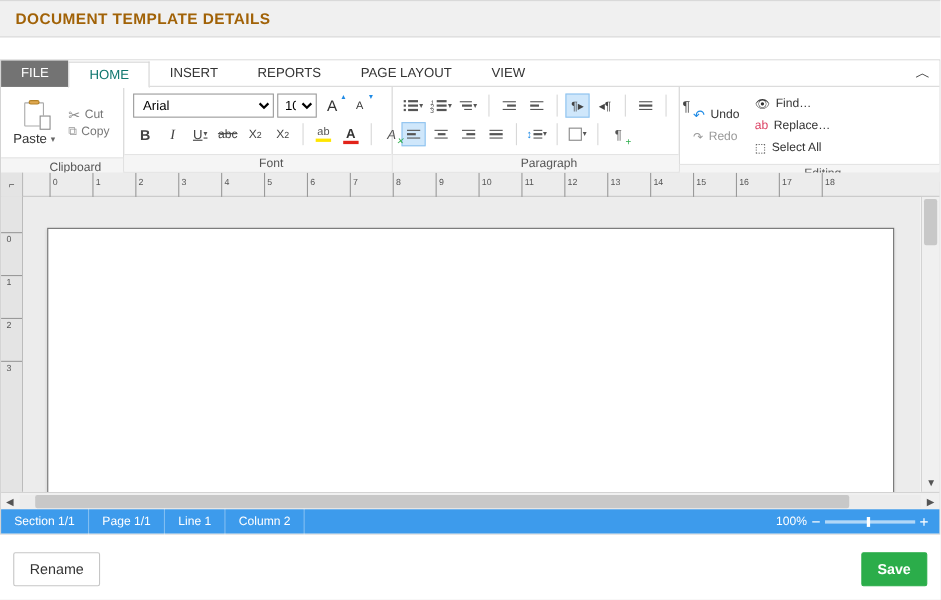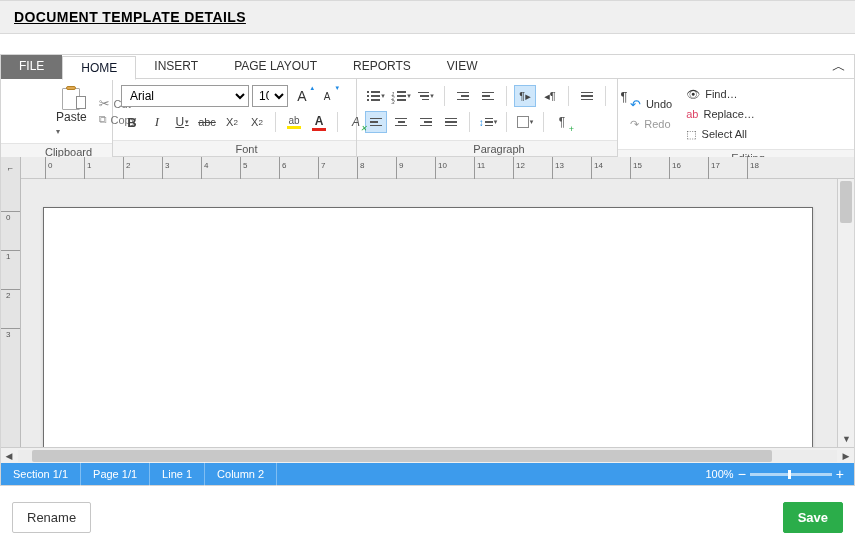--- a/index.html
+++ b/index.html
@@ -1,29 +1,29 @@
 <!DOCTYPE html>
 <html><head>
 <meta charset="utf-8">
 <style>
   * { box-sizing: border-box; font-family: Arial, Helvetica, sans-serif; }
   body { margin:0; padding:0; background:#fff; }
   .wrapper { width:855px; height:545px; position:relative; background:#fff; }
-  .header { background:#f0f0f0; border:1px solid #d9d9d9; border-left:none; border-right:none; padding:8px 14px; color:#000000; font-size:14px; font-weight:600; letter-spacing:.4px;text-decoration:underline;}
+  .header { background:#f0f0f0; border:1px solid #d9d9d9; border-left:none; border-right:none; padding:8px 14px; color:#a16207; font-size:14px; font-weight:600; letter-spacing:.4px;}
   .editor { margin-top:20px; border:1px solid #d4d4d4; }
   .ribbon-tabs { display:flex; align-items:center; background:#fff; border-bottom:1px solid #d4d4d4; height:24px;}
   .tab { font-size:12px; color:#333; padding:0 18px; height:24px; line-height:23px; cursor:pointer; }
   .tab.file { background:#737373; color:#fff; }
-  .tab.active { color:#0f172a; border:1px solid #d4d4d4; border-bottom-color:#fff; position:relative; top:1px; background:#fff;}
+  .tab.active { color:#0f766e; border:1px solid #d4d4d4; border-bottom-color:#fff; position:relative; top:1px; background:#fff;}
   .collapse { margin-left:auto; width:30px; text-align:center; cursor:pointer; color:#333; font-size:14px;}
   .ribbon-body { display:flex; background:#fff; height:78px; border-bottom:1px solid #d4d4d4;}
   .group { border-right:1px solid #d4d4d4; display:flex; flex-direction:column; }
   .group-content { flex:1; display:flex; align-items:center; padding:4px 8px; gap:6px;}
   .group-label { height:16px; line-height:16px; text-align:center; font-size:11px; color:#555; background:#f5f5f5; border-top:1px solid #e4e4e4;padding-left:24px;}
-  .btn { display:inline-flex; align-items:center; justify-content:center; cursor:pointer; border:1px solid transparent;margin-left:44px; }
+  .btn { display:inline-flex; align-items:center; justify-content:center; cursor:pointer; border:1px solid transparent; }
   .paste-col { display:flex; flex-direction:column; align-items:center; padding:0 2px;}
   .paste-icon { width:24px; height:28px; position:relative; }
   .board { width:18px;height:22px;background:#fff;border:1px solid #aaa;border-radius:1px;position:absolute;left:3px;top:4px;}
   .clip { width:10px;height:4px;background:#e0a850;border:1px solid #b58226;border-radius:2px;position:absolute;left:7px;top:2px;}
   .sheet { width:10px;height:13px;background:#fff;border:1px solid #8c8c8c;position:absolute;right:-3px;bottom:-1px;}
   .paste-label { font-size:12px; color:#333; margin-top:2px;}
   .mini { font-size:11px; color:#777; display:flex; align-items:center; gap:4px; padding:0 3px; cursor:pointer;}
   .scissors { font-size:13px;}
   .font-group .group-content { flex-direction:column; align-items:flex-start; gap:4px; padding:6px 8px;}
   .row { display:flex; align-items:center; gap:3px; }
@@ -85,22 +85,22 @@
 
 <div class="header">
   <span>DOCUMENT TEMPLATE DETAILS</span>
 </div>
 
 <div class="editor">
   <div class="ribbon-tabs">
     <div class="tab file">FILE</div>
     <div class="tab active">HOME</div>
     <div class="tab">INSERT</div>
+    <div class="tab">REPORTS</div>
     <div class="tab">PAGE LAYOUT</div>
-    <div class="tab">REPORTS</div>
     <div class="tab">VIEW</div>
     <div class="collapse">︿</div>
   </div>
 
   <div class="ribbon-body">
 
     <div class="group" style="width:112px">
       <div class="group-content">
         <div class="paste-col btn" style="height:56px;">
           <div class="paste-icon">

